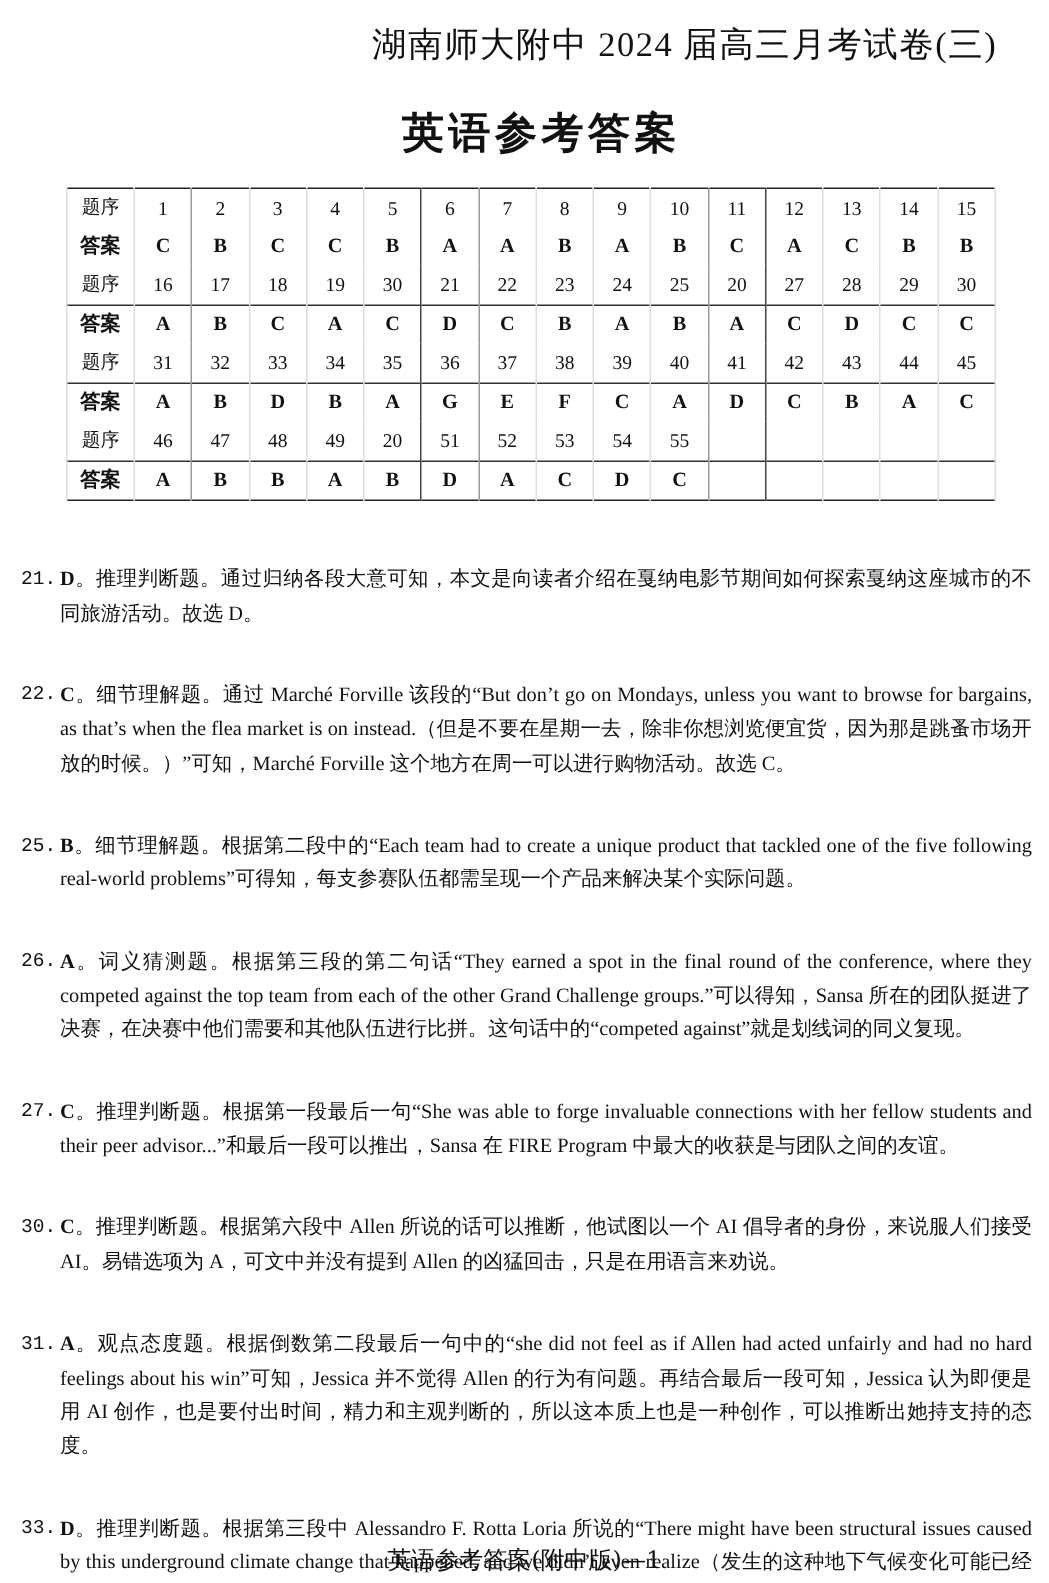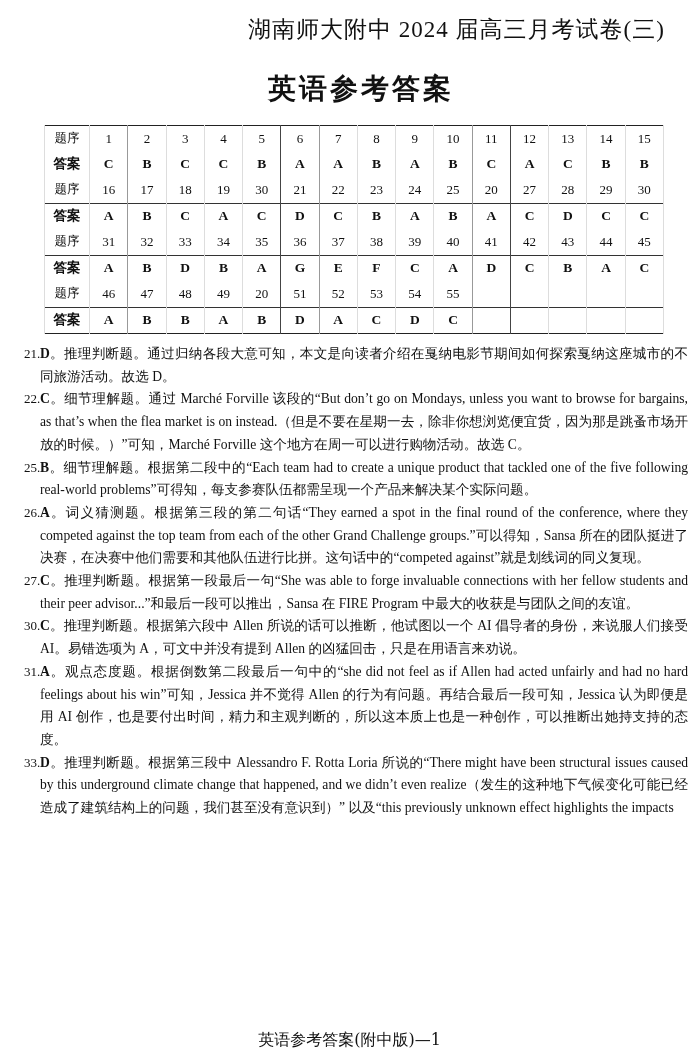--- a/index.html
+++ b/index.html
@@ -8,23 +8,23 @@
   .subtitle { position:absolute; left:268px; top:70px; font-size:28px; font-weight:bold; font-family:"DejaVu Sans", sans-serif; letter-spacing:3px; white-space:nowrap; }
   table.answers { position:absolute; left:44px; top:125px; width:620px; border-collapse:collapse; border:1.5px solid #222; font-family:"Liberation Serif", serif; table-layout:fixed; }
   table.answers td { height:25.5px; text-align:center; font-size:13px; padding:0; border-left:1px solid #ddd; border-right:1px solid #ddd; }
   table.answers td.lbl { width:44px; font-family:"DejaVu Sans", sans-serif; font-size:12.5px; }
   table.answers tr.ans td { font-weight:bold; font-size:13.5px; }
   table.answers tr.sep td { border-top:1.3px solid #333; }
   table.answers td.vb { border-right:1.3px solid #444; }
   table.answers td.vbl { border-right:1px solid #999; }
   .items { position:absolute; left:12px; top:343px; width:676px; font-family:"Liberation Serif", serif; font-size:13.6px; line-height:22.7px; }
   .item { position:relative; padding-left:28px; }
-  .item .num { position:absolute; left:12px; top:0; font-family:Liberation Serif, serif; font-size:13px; }
+  .item .num { position:absolute; left:2px; top:0; font-family:Liberation Mono, monospace; font-size:13px; }
   .item .ans { font-weight:bold; }
-  .item .txt { text-align:justify; }
+  .item .txt { text-align:justify;margin-top:32px; }
   .footer { position:absolute; left:0; width:699px; top:1030px; text-align:center; font-size:16px; font-family:"DejaVu Serif", serif; }
 </style>
 </head>
 <body>
 
 <div class="header-title">湖南师大附中 2024 届高三月考试卷(三)</div>
 <div class="subtitle">英语参考答案</div>
 
 <table class="answers">
   <tbody id="answer-tbody">

